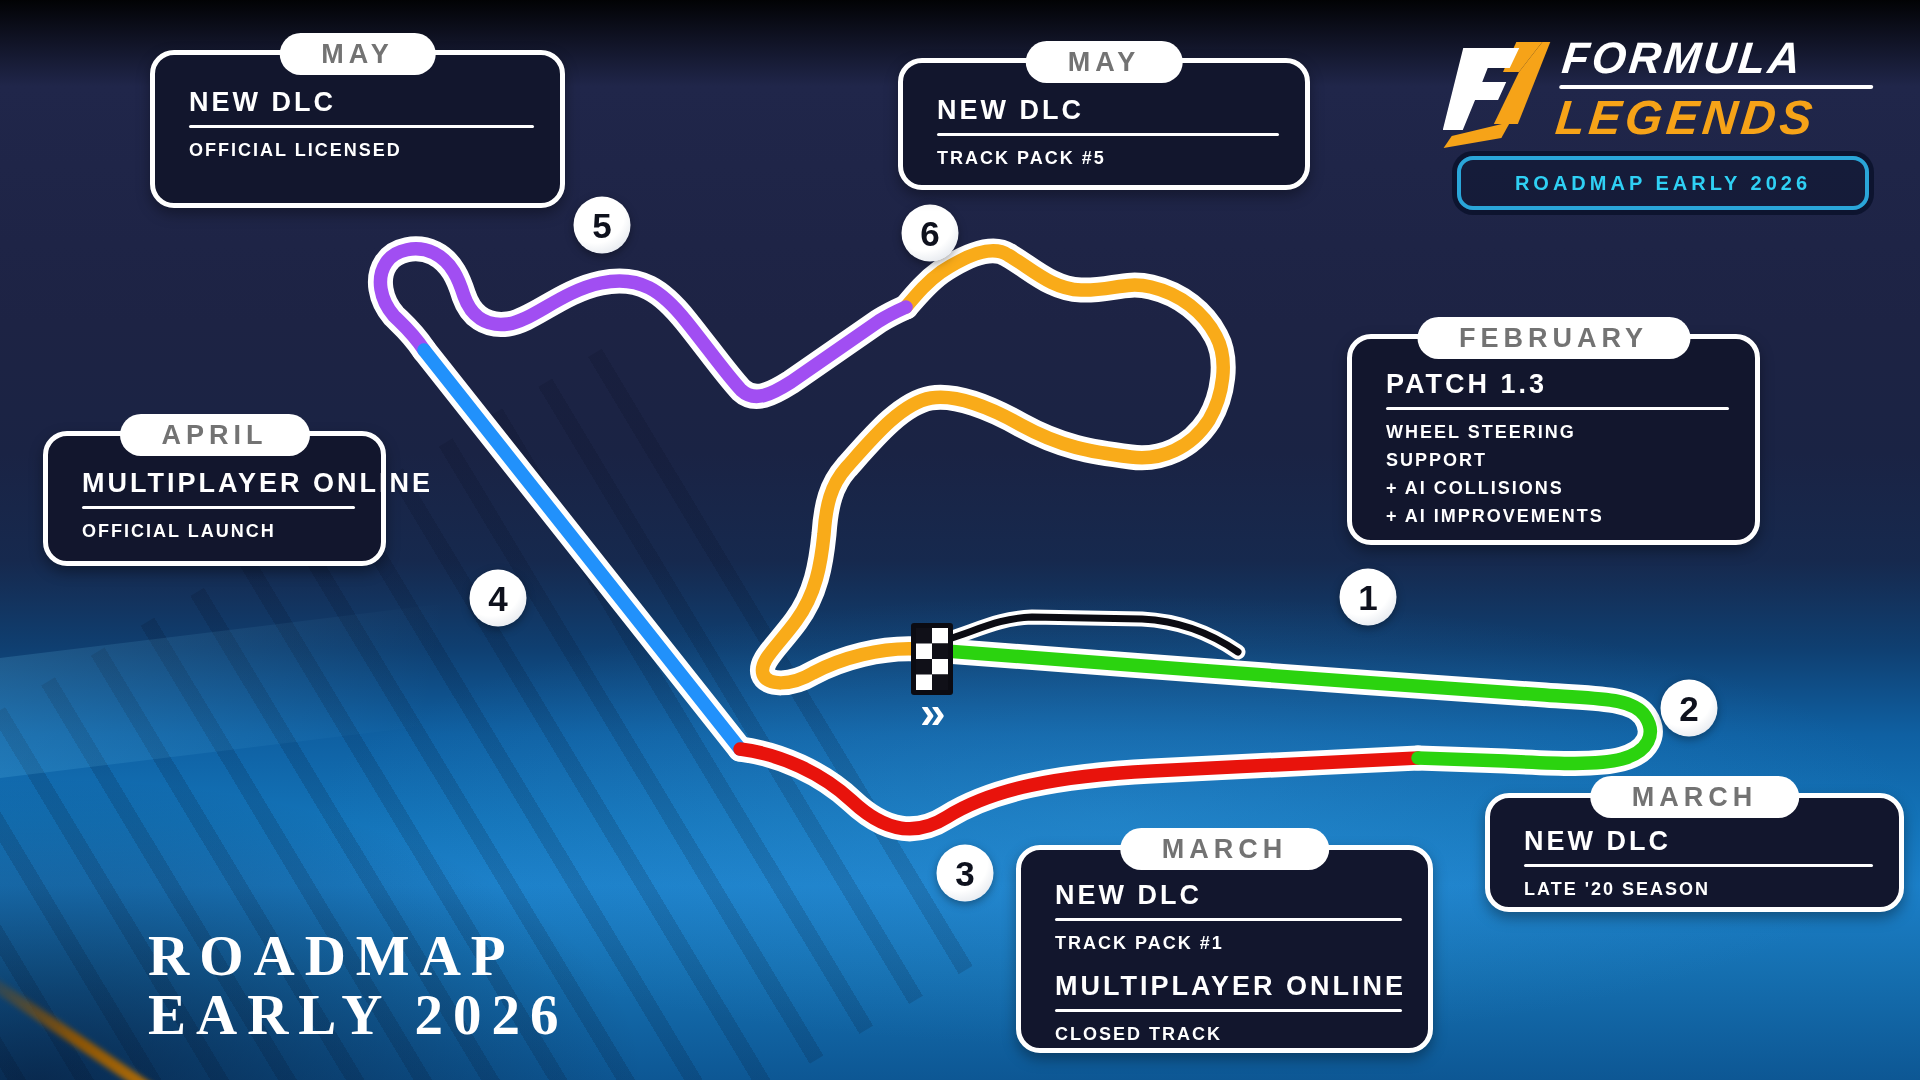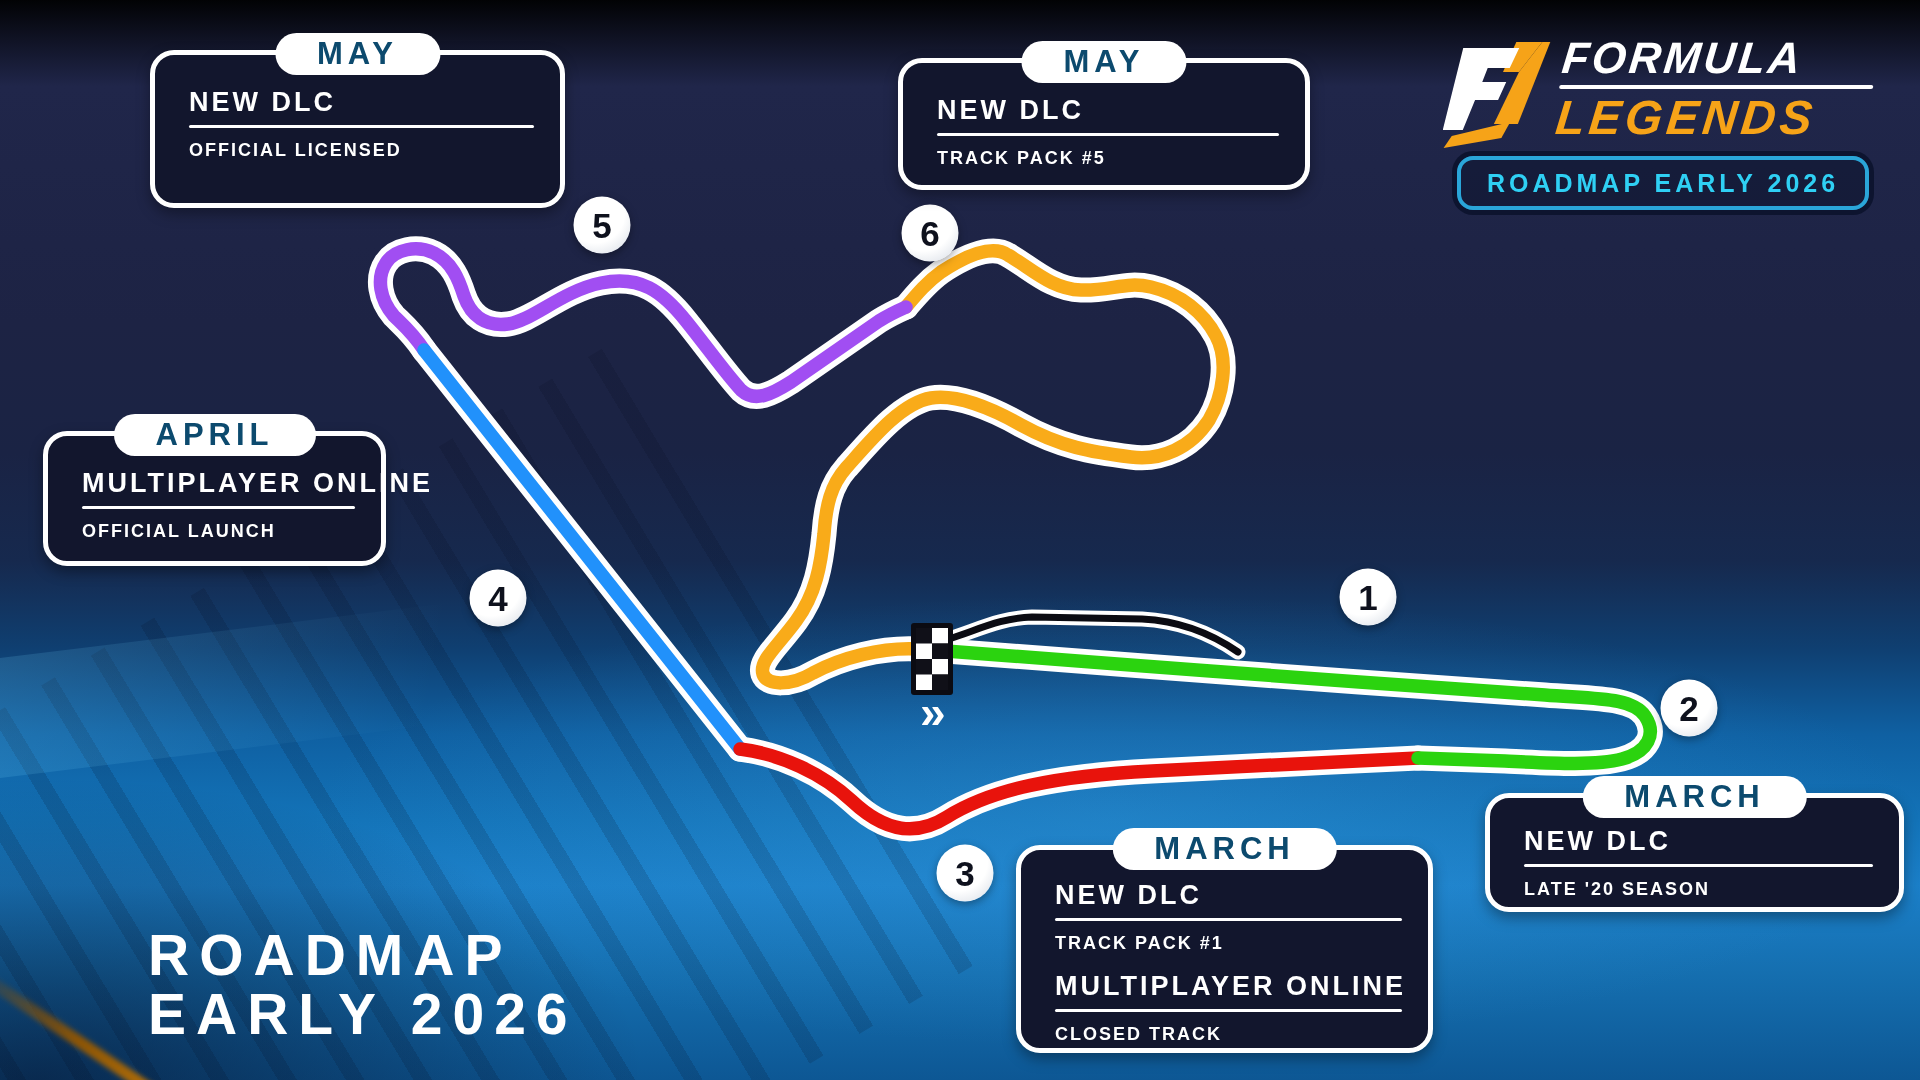--- a/index.html
+++ b/index.html
@@ -27,22 +27,22 @@
   #track-svg{position:absolute;inset:0;}
 
   
   .callout{
     position:absolute;box-sizing:border-box;background:#12162d;border:5px solid #ffffff;
     border-radius:24px;color:#fff;padding:32px 26px 14px 34px;
     box-shadow:0 6px 14px rgba(0,0,0,.35);
   }
   .pill{
     position:absolute;top:-22px;left:50%;transform:translateX(-50%);
-    background:#ffffff;color:#0c4a6e;height:42px;line-height:42px;border-radius:24px;
-    padding:0 42px;font-weight:bold;font-size:31px;letter-spacing:5px;white-space:nowrap;
+    background:#ffffff;color:#737373;height:42px;line-height:42px;border-radius:24px;
+    padding:0 42px;font-weight:bold;font-size:27px;letter-spacing:5px;white-space:nowrap;
   }
   .c-title{font-size:27px;font-weight:bold;letter-spacing:3px;white-space:nowrap;}
   .rule{height:3px;background:#ffffff;border-radius:2px;margin:7px 0 8px 0;}
   .c-line{font-size:18px;font-weight:bold;letter-spacing:2px;line-height:28px;white-space:nowrap;}
   .entry-gap{height:14px;}
 
   
   .marker{
     position:absolute;width:57px;height:57px;border-radius:50%;
     background:radial-gradient(circle at 38% 30%, #ffffff 55%, #e2e6ec 85%, #cfd5dd);
@@ -56,27 +56,27 @@
   #logo-mark{position:absolute;left:0;top:4px;}
   #logo-text{position:absolute;left:116px;top:0;width:314px;transform:skewX(-6deg);}
   #logo-formula{color:#ffffff;font-weight:bold;font-style:italic;font-size:44px;letter-spacing:3px;line-height:48px;}
   #logo-rule{height:4px;background:#ffffff;margin:3px 0 3px 0;border-radius:2px;}
   #logo-legends{color:#f6a318;font-weight:bold;font-style:italic;font-size:48px;letter-spacing:4px;line-height:52px;}
   #roadmap-badge{
     position:absolute;left:1457px;top:156px;width:412px;height:54px;box-sizing:border-box;
     border:4px solid #2aa6d9;border-radius:16px;background:rgba(8,16,38,.40);
     box-shadow:0 0 0 5px rgba(10,18,44,.85);
     display:flex;align-items:center;justify-content:center;
-    color:#2fd0f4;font-weight:bold;font-size:25px;letter-spacing:4px;white-space:nowrap;
+    color:#2fd0f4;font-weight:bold;font-size:20px;letter-spacing:4px;white-space:nowrap;
   }
 
   
   #roadmap-title{
     position:absolute;left:148px;top:926px;color:#ffffff;font-weight:bold;
-    font-size:57px;line-height:59px;letter-spacing:10px;white-space:nowrap;
+    font-size:57px;line-height:59px;letter-spacing:10px;white-space:nowrap;font-family:Liberation Serif, serif;
   }
 </style>
 </head>
 <body>
 
 <div id="stage">
 
   <div class="fx" id="fx-radial"></div>
   <div class="fx" id="fx-darkcorner"></div>
   <div class="fx" id="fx-bands"></div>
@@ -132,20 +132,29 @@
     <div class="c-line">OFFICIAL LICENSED</div>
   </div>
 
   <div class="callout" style="left:898px;top:58px;width:412px;height:132px;">
     <div class="pill">MAY</div>
     <div class="c-title">NEW DLC</div>
     <div class="rule"></div>
     <div class="c-line">TRACK PACK #5</div>
   </div>
 
+  <div class="callout" style="left:1347px;top:334px;width:413px;height:211px;padding-top:30px;">
+    <div class="pill">FEBRUARY</div>
+    <div class="c-title">PATCH 1.3</div>
+    <div class="rule"></div>
+    <div class="c-line">WHEEL STEERING</div>
+    <div class="c-line">SUPPORT</div>
+    <div class="c-line">+ AI COLLISIONS</div>
+    <div class="c-line">+ AI IMPROVEMENTS</div>
+  </div>
 
   <div class="callout" style="left:1485px;top:793px;width:419px;height:119px;padding-top:28px;">
     <div class="pill">MARCH</div>
     <div class="c-title">NEW DLC</div>
     <div class="rule"></div>
     <div class="c-line">LATE '20 SEASON</div>
   </div>
 
   <div class="callout" style="left:1016px;top:845px;width:417px;height:208px;padding-top:30px;">
     <div class="pill">MARCH</div>

